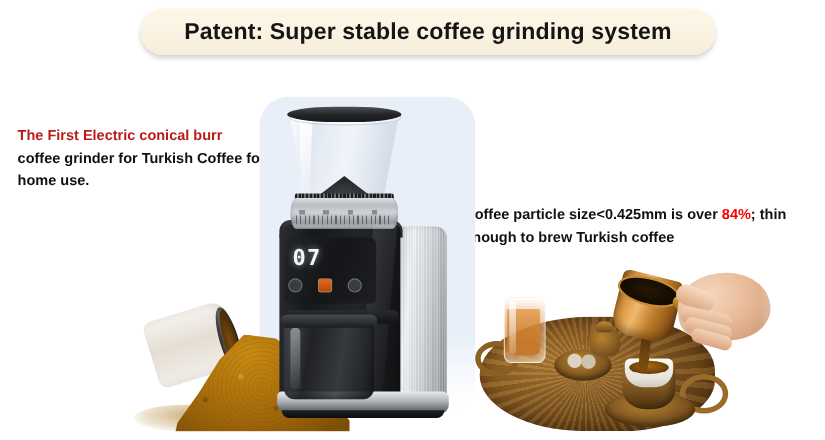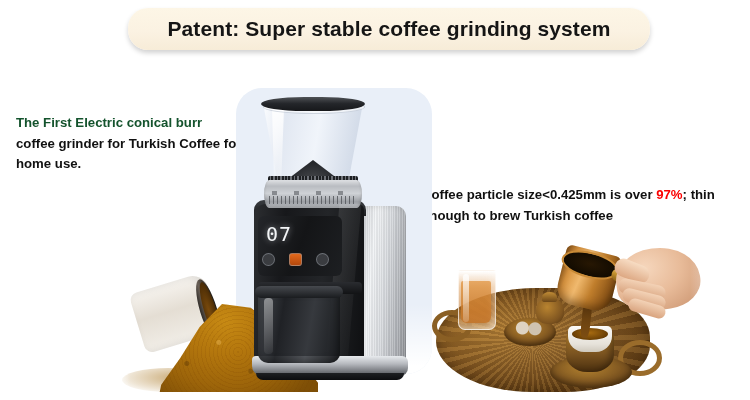--- a/index.html
+++ b/index.html
@@ -42,21 +42,21 @@
   .left-copy {
     position: absolute;
     left: 16px;
     top: 113px;
     width: 226px;
     font-size: 13.2px;
     font-weight: bold;
     line-height: 1.56;
     color: #111111;
   }
-  .left-copy .hl { color: #14532d; }
+  .left-copy .hl { color: #b91c1c; }
 
   
   .right-copy {
     position: absolute;
     left: 422px;
     top: 184px;
     width: 316px;
     font-size: 13.2px;
     font-weight: bold;
     line-height: 1.60;
@@ -192,21 +192,21 @@
     position: absolute; left: 22px; top: 124px;
     width: 84px; height: 60px;
     background: linear-gradient(110deg, #24262a 0%, #141517 50%, #1d1f22 100%);
     border-radius: 6px;
     z-index: 6;
   }
   .display-digits {
     position: absolute; left: 30px; top: 130px;
     font-family: "DejaVu Sans Mono", monospace;
     font-size: 20px;
-    font-weight: normal;
+    font-weight: bold;
     color: #f3f5f7;
     letter-spacing: 1px;
     text-shadow: 0 0 6px rgba(235,240,250,0.55);
     z-index: 7;
   }
   .btn-row { position: absolute; left: 26px; top: 161px; width: 76px; height: 14px; z-index: 7; }
   .btn-dot {
     position: absolute; top: 0;
     width: 11px; height: 11px;
     border-radius: 3px;
@@ -504,21 +504,21 @@
 
 <div class="banner">
   <div class="banner-title">Patent: Super stable coffee grinding system</div>
 </div>
 
 <div class="left-copy">
   <span class="hl">The First Electric conical burr</span><span> coffee grinder for Turkish Coffee for home use.</span>
 </div>
 
 <div class="right-copy">
-  <span>Coffee particle size&lt;0.425mm is over </span><span class="hl">97%</span><span>; thin enough to brew Turkish coffee</span>
+  <span>Coffee particle size&lt;0.425mm is over </span><span class="hl">84%</span><span>; thin enough to brew Turkish coffee</span>
 </div>
 
 <div class="blue-panel"></div>
 
 <div class="grinder">
   <div class="hopper"></div>
   <div class="hopper-gloss"></div>
   <div class="hopper-rim"></div>
   <div class="hopper-lid"></div>
   <div class="burr-cone"></div>

